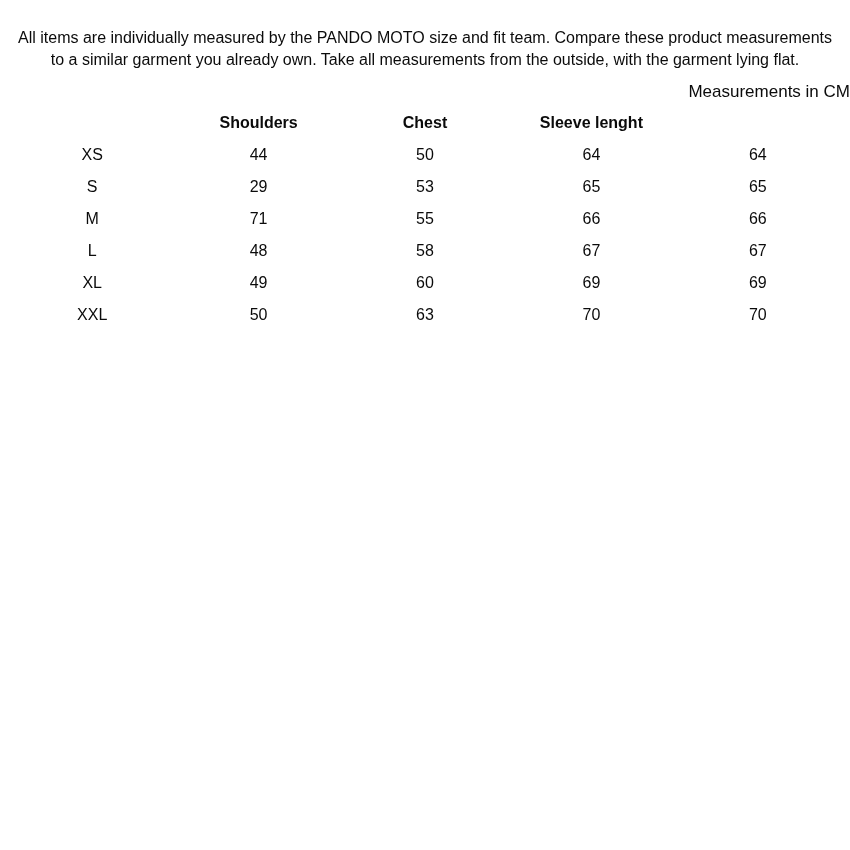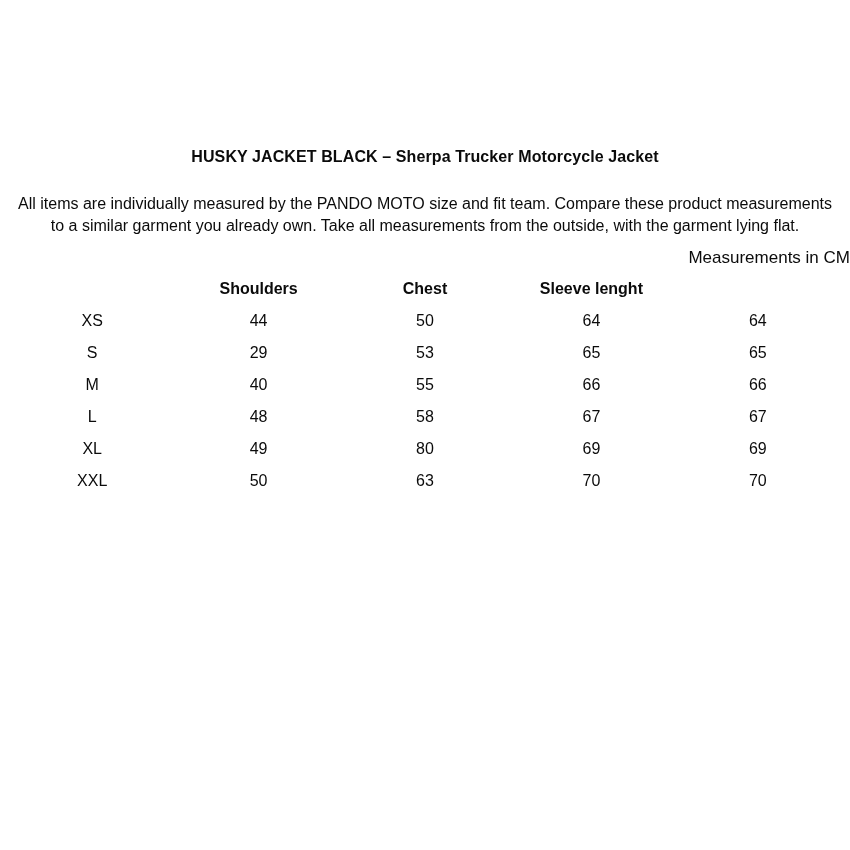--- a/index.html
+++ b/index.html
@@ -60,21 +60,20 @@
   }
   .cell.size {
     font-weight: normal;
   }
 </style>
 </head>
 <body>
 
 <div class="page">
 
-  <h1 class="title">HUSKY JACKET BLACK – Sherpa Trucker Motorcycle Jacket</h1>
 
   <p class="note">All items are individually measured by the PANDO MOTO size and fit team. Compare these product measurements to a similar garment you already own. Take all measurements from the outside, with the garment lying flat.</p>
 
   <div class="units">Measurements in CM</div>
 
   <div class="size-table">
 
     <div class="row header">
       <div class="cell size"></div>
       <div class="cell">Shoulders</div>
@@ -93,38 +92,38 @@
     <div class="row">
       <div class="cell size">S</div>
       <div class="cell">29</div>
       <div class="cell">53</div>
       <div class="cell">65</div>
       <div class="cell">65</div>
     </div>
 
     <div class="row">
       <div class="cell size">M</div>
-      <div class="cell">40</div>
+      <div class="cell">71</div>
       <div class="cell">55</div>
       <div class="cell">66</div>
       <div class="cell">66</div>
     </div>
 
     <div class="row">
       <div class="cell size">L</div>
       <div class="cell">48</div>
       <div class="cell">58</div>
       <div class="cell">67</div>
       <div class="cell">67</div>
     </div>
 
     <div class="row">
       <div class="cell size">XL</div>
       <div class="cell">49</div>
-      <div class="cell">80</div>
+      <div class="cell">60</div>
       <div class="cell">69</div>
       <div class="cell">69</div>
     </div>
 
     <div class="row">
       <div class="cell size">XXL</div>
       <div class="cell">50</div>
       <div class="cell">63</div>
       <div class="cell">70</div>
       <div class="cell">70</div>

